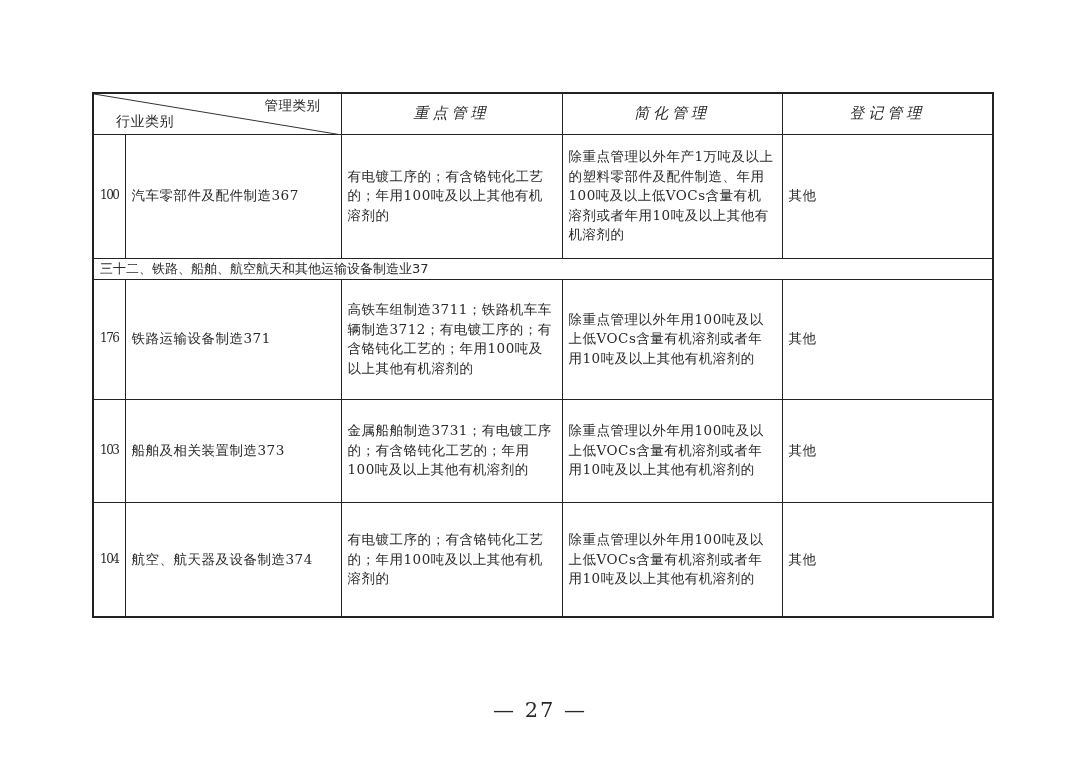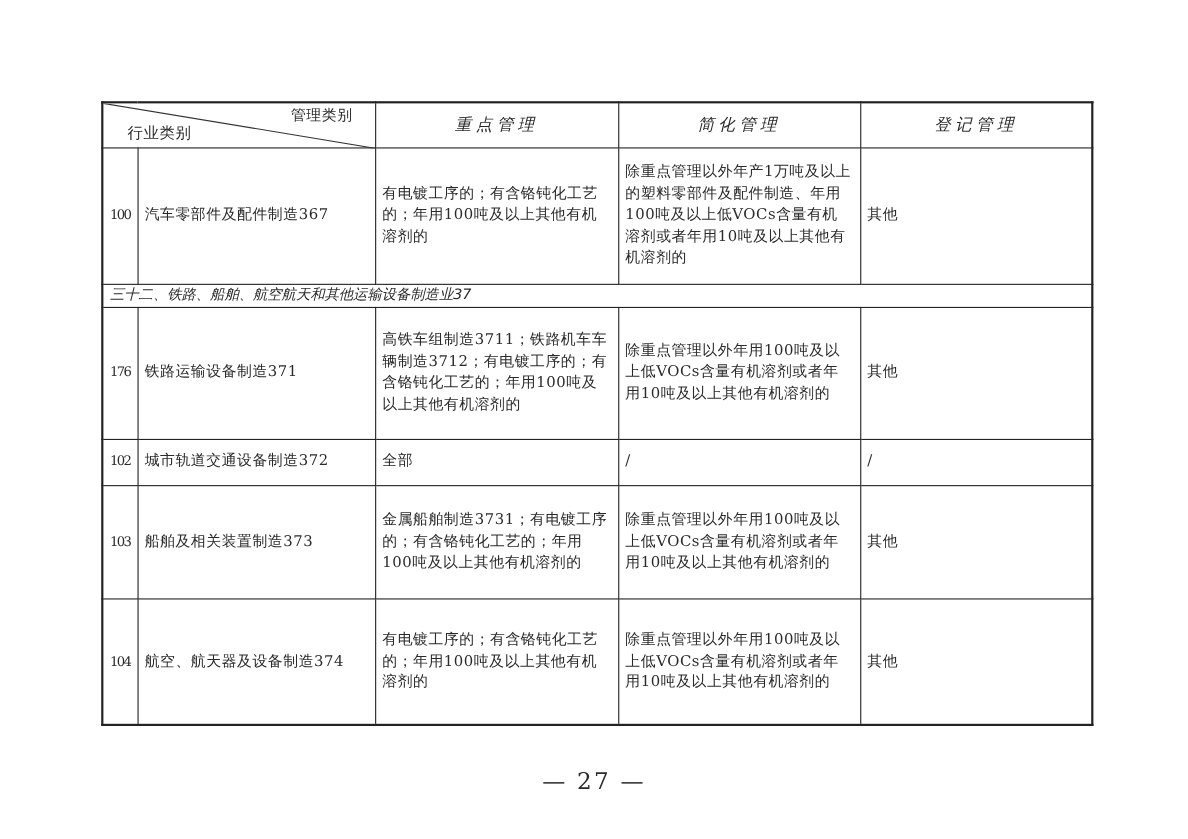--- a/index.html
+++ b/index.html
@@ -40,21 +40,21 @@
   }
   th.diag svg { position: absolute; left: 0; top: 0; }
   th.diag .tr { position: absolute; right: 20px; top: 2px; font-size: 13.5px; }
   th.diag .bl { position: absolute; left: 22px; bottom: 2px; font-size: 14px; }
   td.num {
     text-align: center !important; padding: 0 !important;
     font-size: 12px !important; letter-spacing: -1.5px !important;
   }
   td.section {
     font-family: "DejaVu Sans", "Liberation Sans", sans-serif;
-    font-size: 13px !important; letter-spacing: 0 !important; font-style: italic;
+    font-size: 13px !important; letter-spacing: 0 !important;
   }
   .footer {
     position: absolute; left: 0; width: 1080px; top: 698px;
     text-align: center; font-size: 21px; letter-spacing: 2px;
   }
 </style>
 </head>
 <body>
 
 <div class="page">
@@ -93,27 +93,20 @@
     </tr>
 
     <tr style="height:120px">
       <td class="num">176</td>
       <td>铁路运输设备制造371</td>
       <td>高铁车组制造3711；铁路机车车辆制造3712；有电镀工序的；有含铬钝化工艺的；年用100吨及以上其他有机溶剂的</td>
       <td>除重点管理以外年用100吨及以上低VOCs含量有机溶剂或者年用10吨及以上其他有机溶剂的</td>
       <td>其他</td>
     </tr>
 
-    <tr style="height:42px">
-      <td class="num">102</td>
-      <td>城市轨道交通设备制造372</td>
-      <td>全部</td>
-      <td>/</td>
-      <td>/</td>
-    </tr>
 
     <tr style="height:103px">
       <td class="num">103</td>
       <td>船舶及相关装置制造373</td>
       <td>金属船舶制造3731；有电镀工序的；有含铬钝化工艺的；年用100吨及以上其他有机溶剂的</td>
       <td>除重点管理以外年用100吨及以上低VOCs含量有机溶剂或者年用10吨及以上其他有机溶剂的</td>
       <td>其他</td>
     </tr>
 
     <tr style="height:115px">

